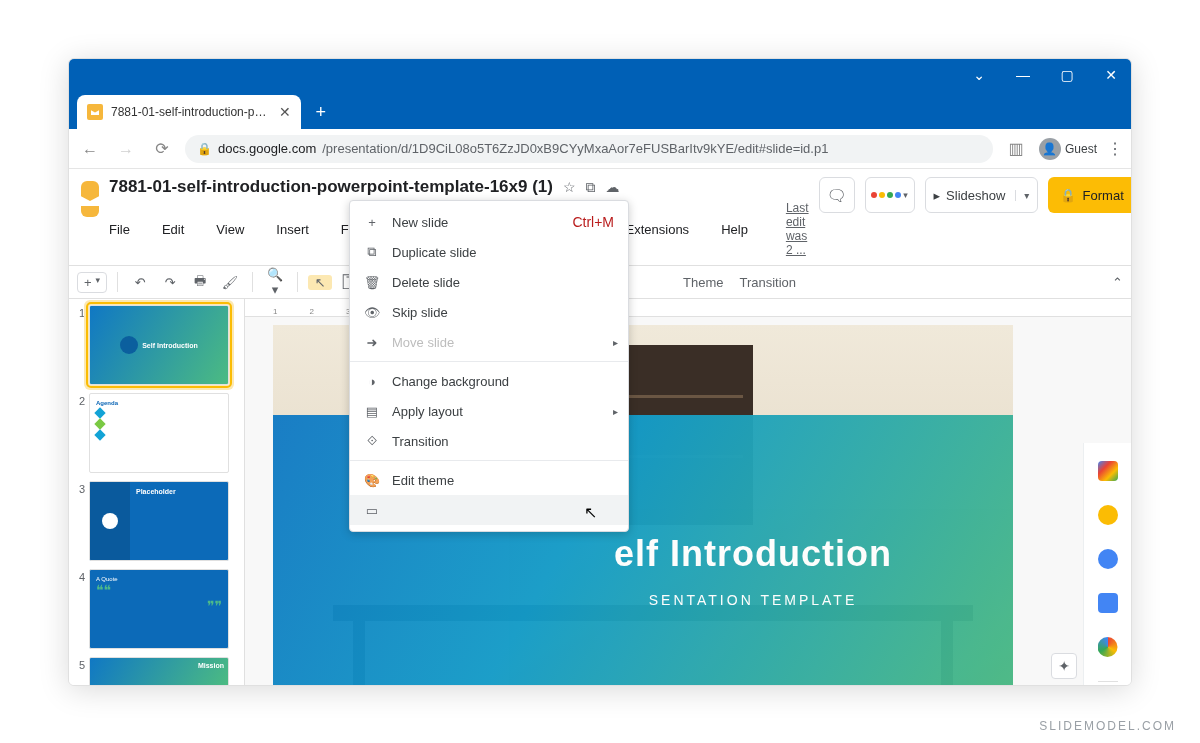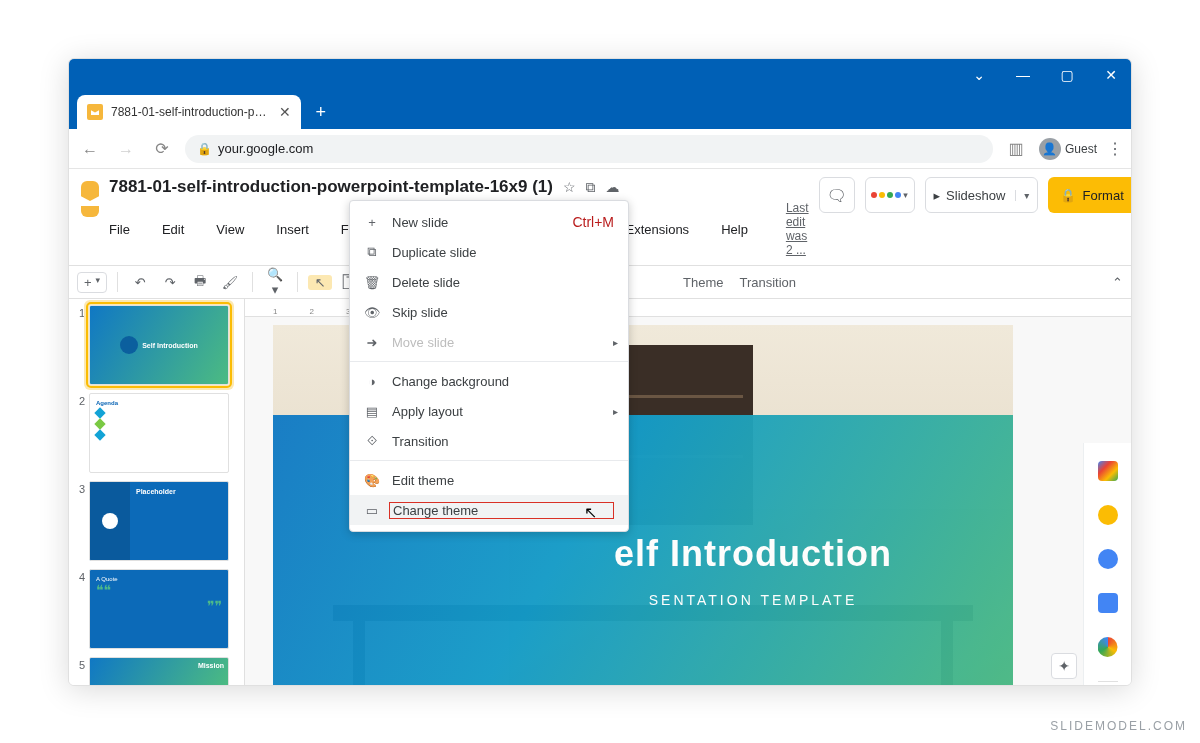--- a/index.html
+++ b/index.html
@@ -99,21 +99,21 @@
 .t2 { background:#fff; padding:6px; }
 .t2 .h { color:#0c66b5; font-size:6px; font-weight:bold; }
 .t2 .step { display:flex; align-items:center; gap:3px; margin:3px 0; }
 .t2 .d { width:8px; height:8px; transform:rotate(45deg); }
 .t3 { background:#0c6ab8; display:flex; }
 .t3 .l { width:40px; background:#0a5a9d; display:flex; align-items:center; justify-content:center; }
 .t3 .l .a { width:16px; height:16px; border-radius:50%; background:#fff; }
 .t4 { background:#0c6ab8; padding:6px; }
 .t4 .q { color:#4db98a; font-size:14px; }
 .t5 { background:linear-gradient(120deg,#1078c4,#4cbb82); }
-.watermark { position:absolute; right:13px; bottom:10px; font-size:12px; color:#9aa0a6; letter-spacing:2px; }
+.watermark { position:absolute; right:24px; bottom:10px; font-size:12px; color:#9aa0a6; letter-spacing:2px; }
 </style>
 </head>
 <body>
 
 <div class="window">
 
   <div class="titlebar">
     <div class="tbtn">⌄</div>
     <div class="tbtn">—</div>
     <div class="tbtn">▢</div>
@@ -128,21 +128,22 @@
     </div>
     <div class="newtab">+</div>
   </div>
 
   <div class="addrbar">
     <div class="navbtn">←</div>
     <div class="navbtn" style="opacity:.4">→</div>
     <div class="navbtn">⟳</div>
     <div class="url">
       <span class="lock">🔒</span>
-      <span class="host">your.google.com</span>
+      <span class="host">docs.google.com</span>
+        <span class="path">/presentation/d/1D9CiL08o5T6ZzJD0xB9CYyMxaAor7eFUSBarItv9kYE/edit#slide=id.p1</span>
     </div>
     <div class="right">
       <div class="navbtn">▥</div>
       <div class="avatar">
         <span class="circ">👤</span>
         <span style="font-size:12px;color:#3c4043">Guest</span>
       </div>
       <div class="kebab">⋮</div>
     </div>
   </div>
@@ -348,18 +349,17 @@
       <span class="ic">⟐</span>
       <span class="lbl">Transition</span>
     </div>
   <hr>
   <div class="row">
       <span class="ic">🎨</span>
       <span class="lbl">Edit theme</span>
     </div>
   <div class="row highlight" style="background:#f1f3f4">
       <span class="ic">▭</span>
-      <span class="lbl boxed">Change theme</span>
     </div>
 </div>
 <div class="cursor">↖</div>
 
 <div class="watermark">SLIDEMODEL.COM</div>
 
 </body></html>

